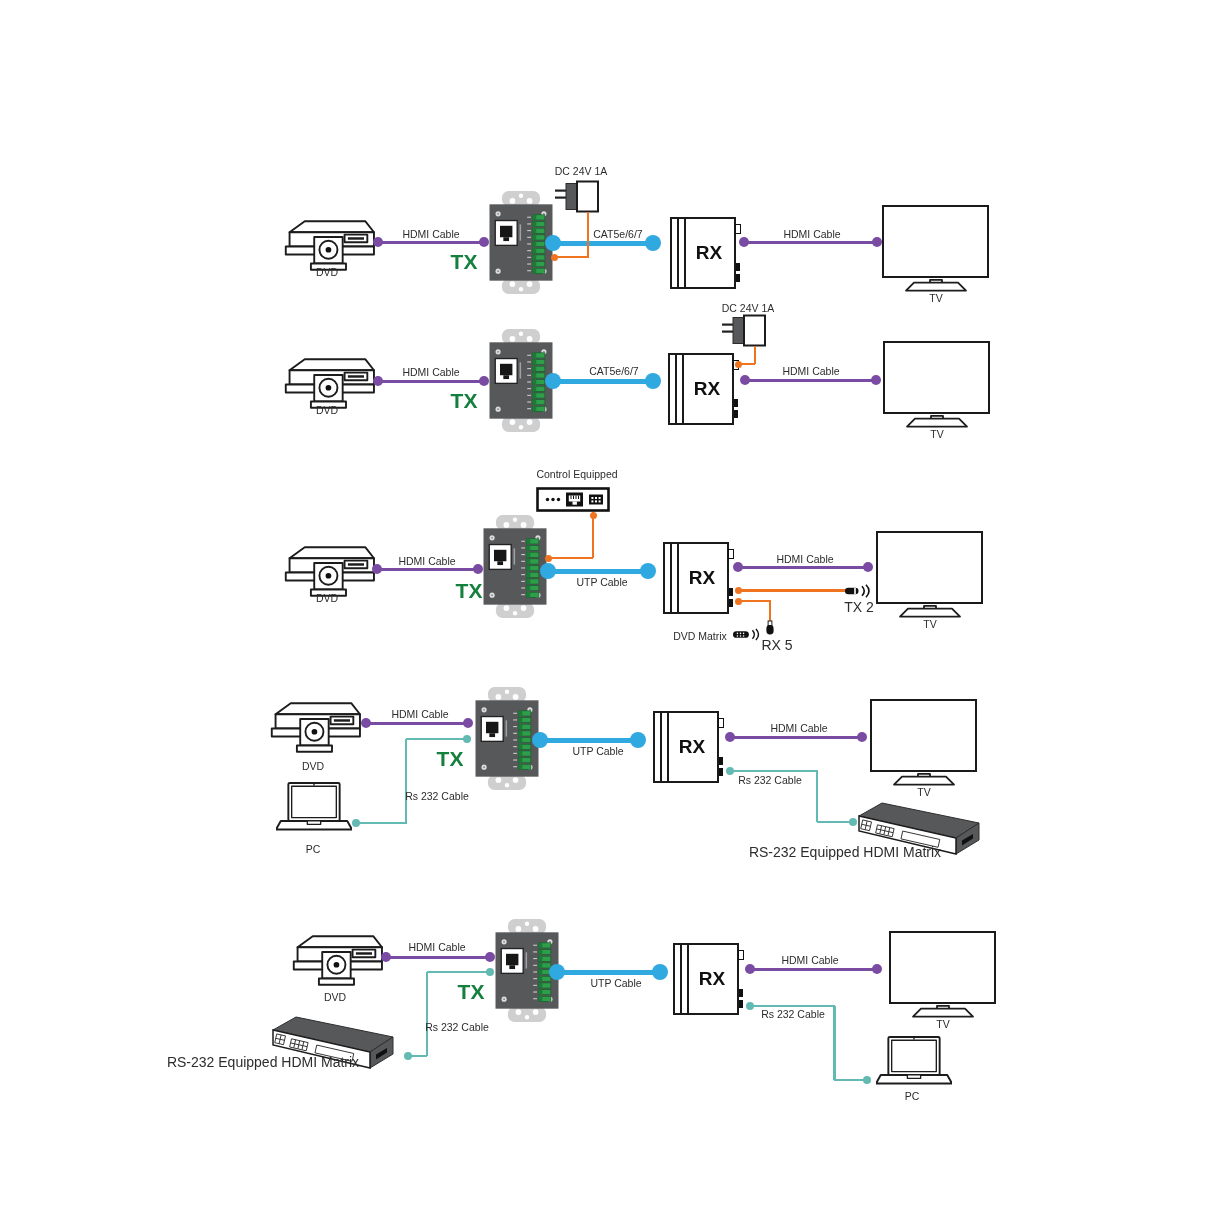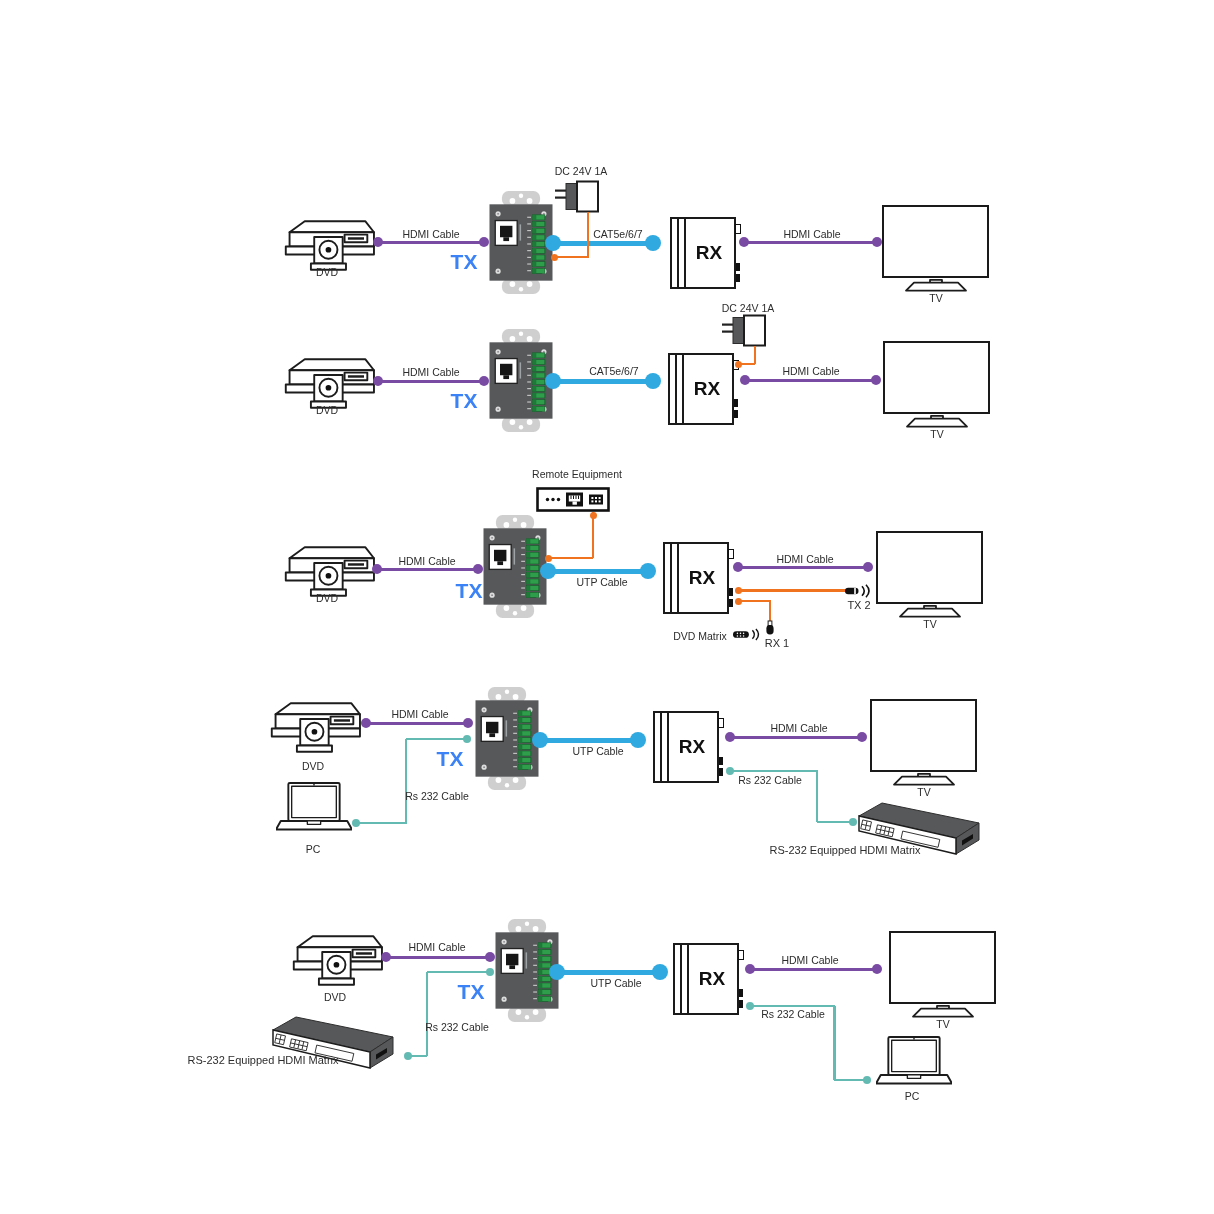--- a/index.html
+++ b/index.html
@@ -1,23 +1,23 @@
 <!DOCTYPE html>
 <html><head>
 <meta charset="utf-8">
 <style>
   html,body{margin:0;padding:0;background:#fff;}
   #canvas{position:relative;width:1214px;height:1214px;background:#fff;overflow:hidden;
           font-family:"Liberation Sans",sans-serif;}
   .ic{position:absolute;}
   .lbl{position:absolute;transform:translateX(-50%);white-space:nowrap;
        font:10.5px "Liberation Sans",sans-serif;color:#2d2d2d;}
-  .sm{font-size:11px;}
+  .sm{font-size:14px;}
   .txlbl{position:absolute;transform:translateX(-50%);white-space:nowrap;
-         font:bold 21px "Liberation Sans",sans-serif;color:#3b82f6;}
+         font:bold 21px "Liberation Sans",sans-serif;color:#15803d;}
   .h{position:absolute;height:3px;}
   .v{position:absolute;width:2.5px;}
   .c-hdmi{background:#7A4BA3;}
   .c-utp{background:#2FA9E0;height:5px;}
   .c-pow{background:#F0731F;}
   .c-rs{background:#63BAB3;}
   .dot{position:absolute;border-radius:50%;}
   .d-hdmi{width:10px;height:10px;background:#7A4BA3;}
   .d-utp{width:16px;height:16px;background:#2FA9E0;}
   .d-pow{width:7px;height:7px;background:#F0731F;}
@@ -289,21 +289,21 @@
   <div class="dot d-utp" style="left:645px;top:373px"></div>
   <div class="lbl" style="left:614px;top:365px">CAT5e/6/7</div>
   <div class="v c-pow" style="left:753.5px;top:346px;height:18px"></div>
   <div class="h c-pow" style="left:740px;top:362.5px;width:15px;height:2.5px"></div>
   <div class="dot d-pow" style="left:735px;top:360.5px"></div>
   <div class="h c-hdmi" style="left:745px;top:378.5px;width:131px"></div>
   <div class="dot d-hdmi" style="left:740px;top:375px"></div>
   <div class="dot d-hdmi" style="left:871px;top:375px"></div>
   <div class="lbl" style="left:811px;top:365px">HDMI Cable</div>
 
-  <div class="lbl" style="left:577px;top:468px">Remote Equipment</div>
+  <div class="lbl" style="left:577px;top:468px">Control Equipped</div>
   <svg class="ic" style="left:536px;top:487px" width="74" height="25">
       <use href="#sym-ctrl"></use>
     </svg>
   <svg class="ic" style="left:280px;top:544px" width="95" height="55">
       <use href="#sym-dvd"></use>
     </svg>
   <div class="lbl" style="left:327px;top:592px">DVD</div>
   <svg class="ic" style="left:480px;top:514px" width="70" height="105">
       <use href="#sym-tx"></use>
     </svg>
@@ -341,21 +341,21 @@
   <svg class="ic" style="left:845px;top:584px" width="28" height="14">
       <use href="#sym-ir-emitter"></use>
     </svg>
   <div class="lbl sm" style="left:859px;top:599px">TX 2</div>
   <div class="h c-pow" style="left:738px;top:599.5px;width:33px;height:2.5px"></div>
   <div class="dot d-pow" style="left:734.5px;top:597.5px"></div>
   <div class="v c-pow" style="left:768.5px;top:600px;height:21px"></div>
   <svg class="ic" style="left:764px;top:620px" width="12" height="16">
       <use href="#sym-ir-receiver"></use>
     </svg>
-  <div class="lbl sm" style="left:777px;top:637px">RX 1</div>
+  <div class="lbl sm" style="left:777px;top:637px">RX 5</div>
   <div class="lbl" style="left:700px;top:630px">DVD Matrix</div>
   <svg class="ic" style="left:733px;top:628px" width="30" height="13">
       <use href="#sym-remote"></use>
     </svg>
 
   <svg class="ic" style="left:266px;top:700px" width="95" height="55">
       <use href="#sym-dvd"></use>
     </svg>
   <div class="lbl" style="left:313px;top:760px">DVD</div>
   <svg class="ic" style="left:276px;top:781px" width="76" height="58">

